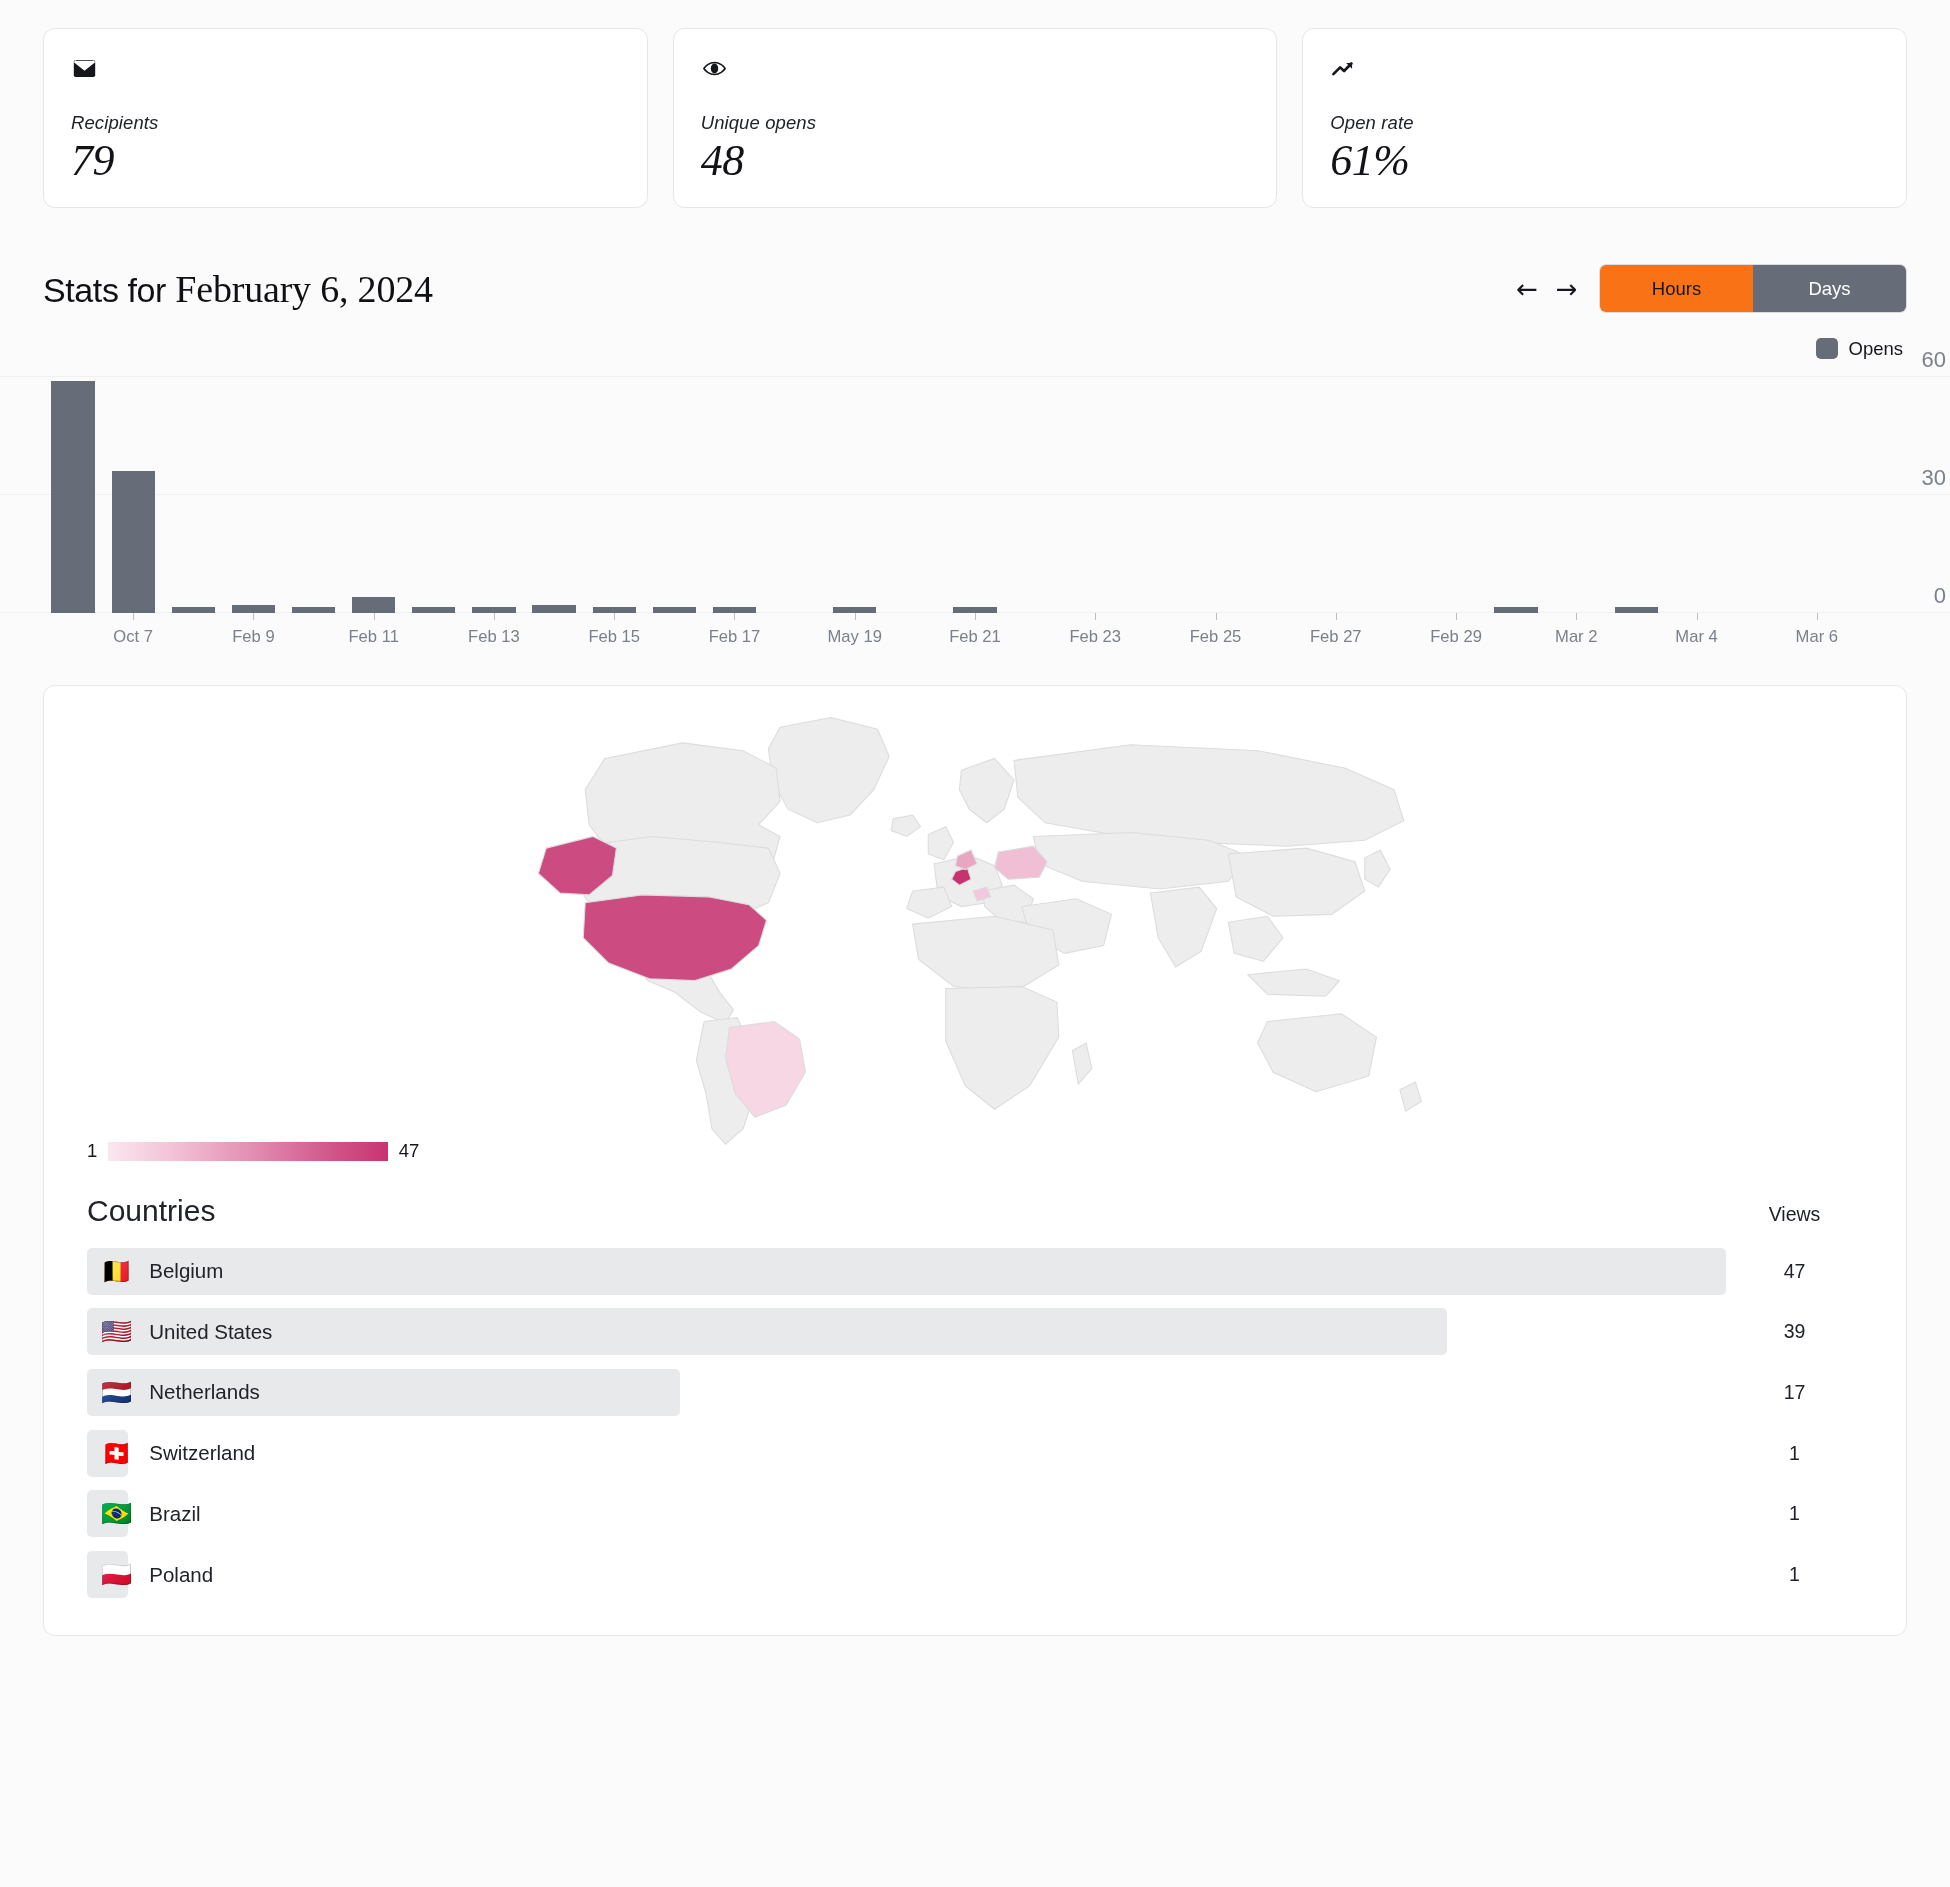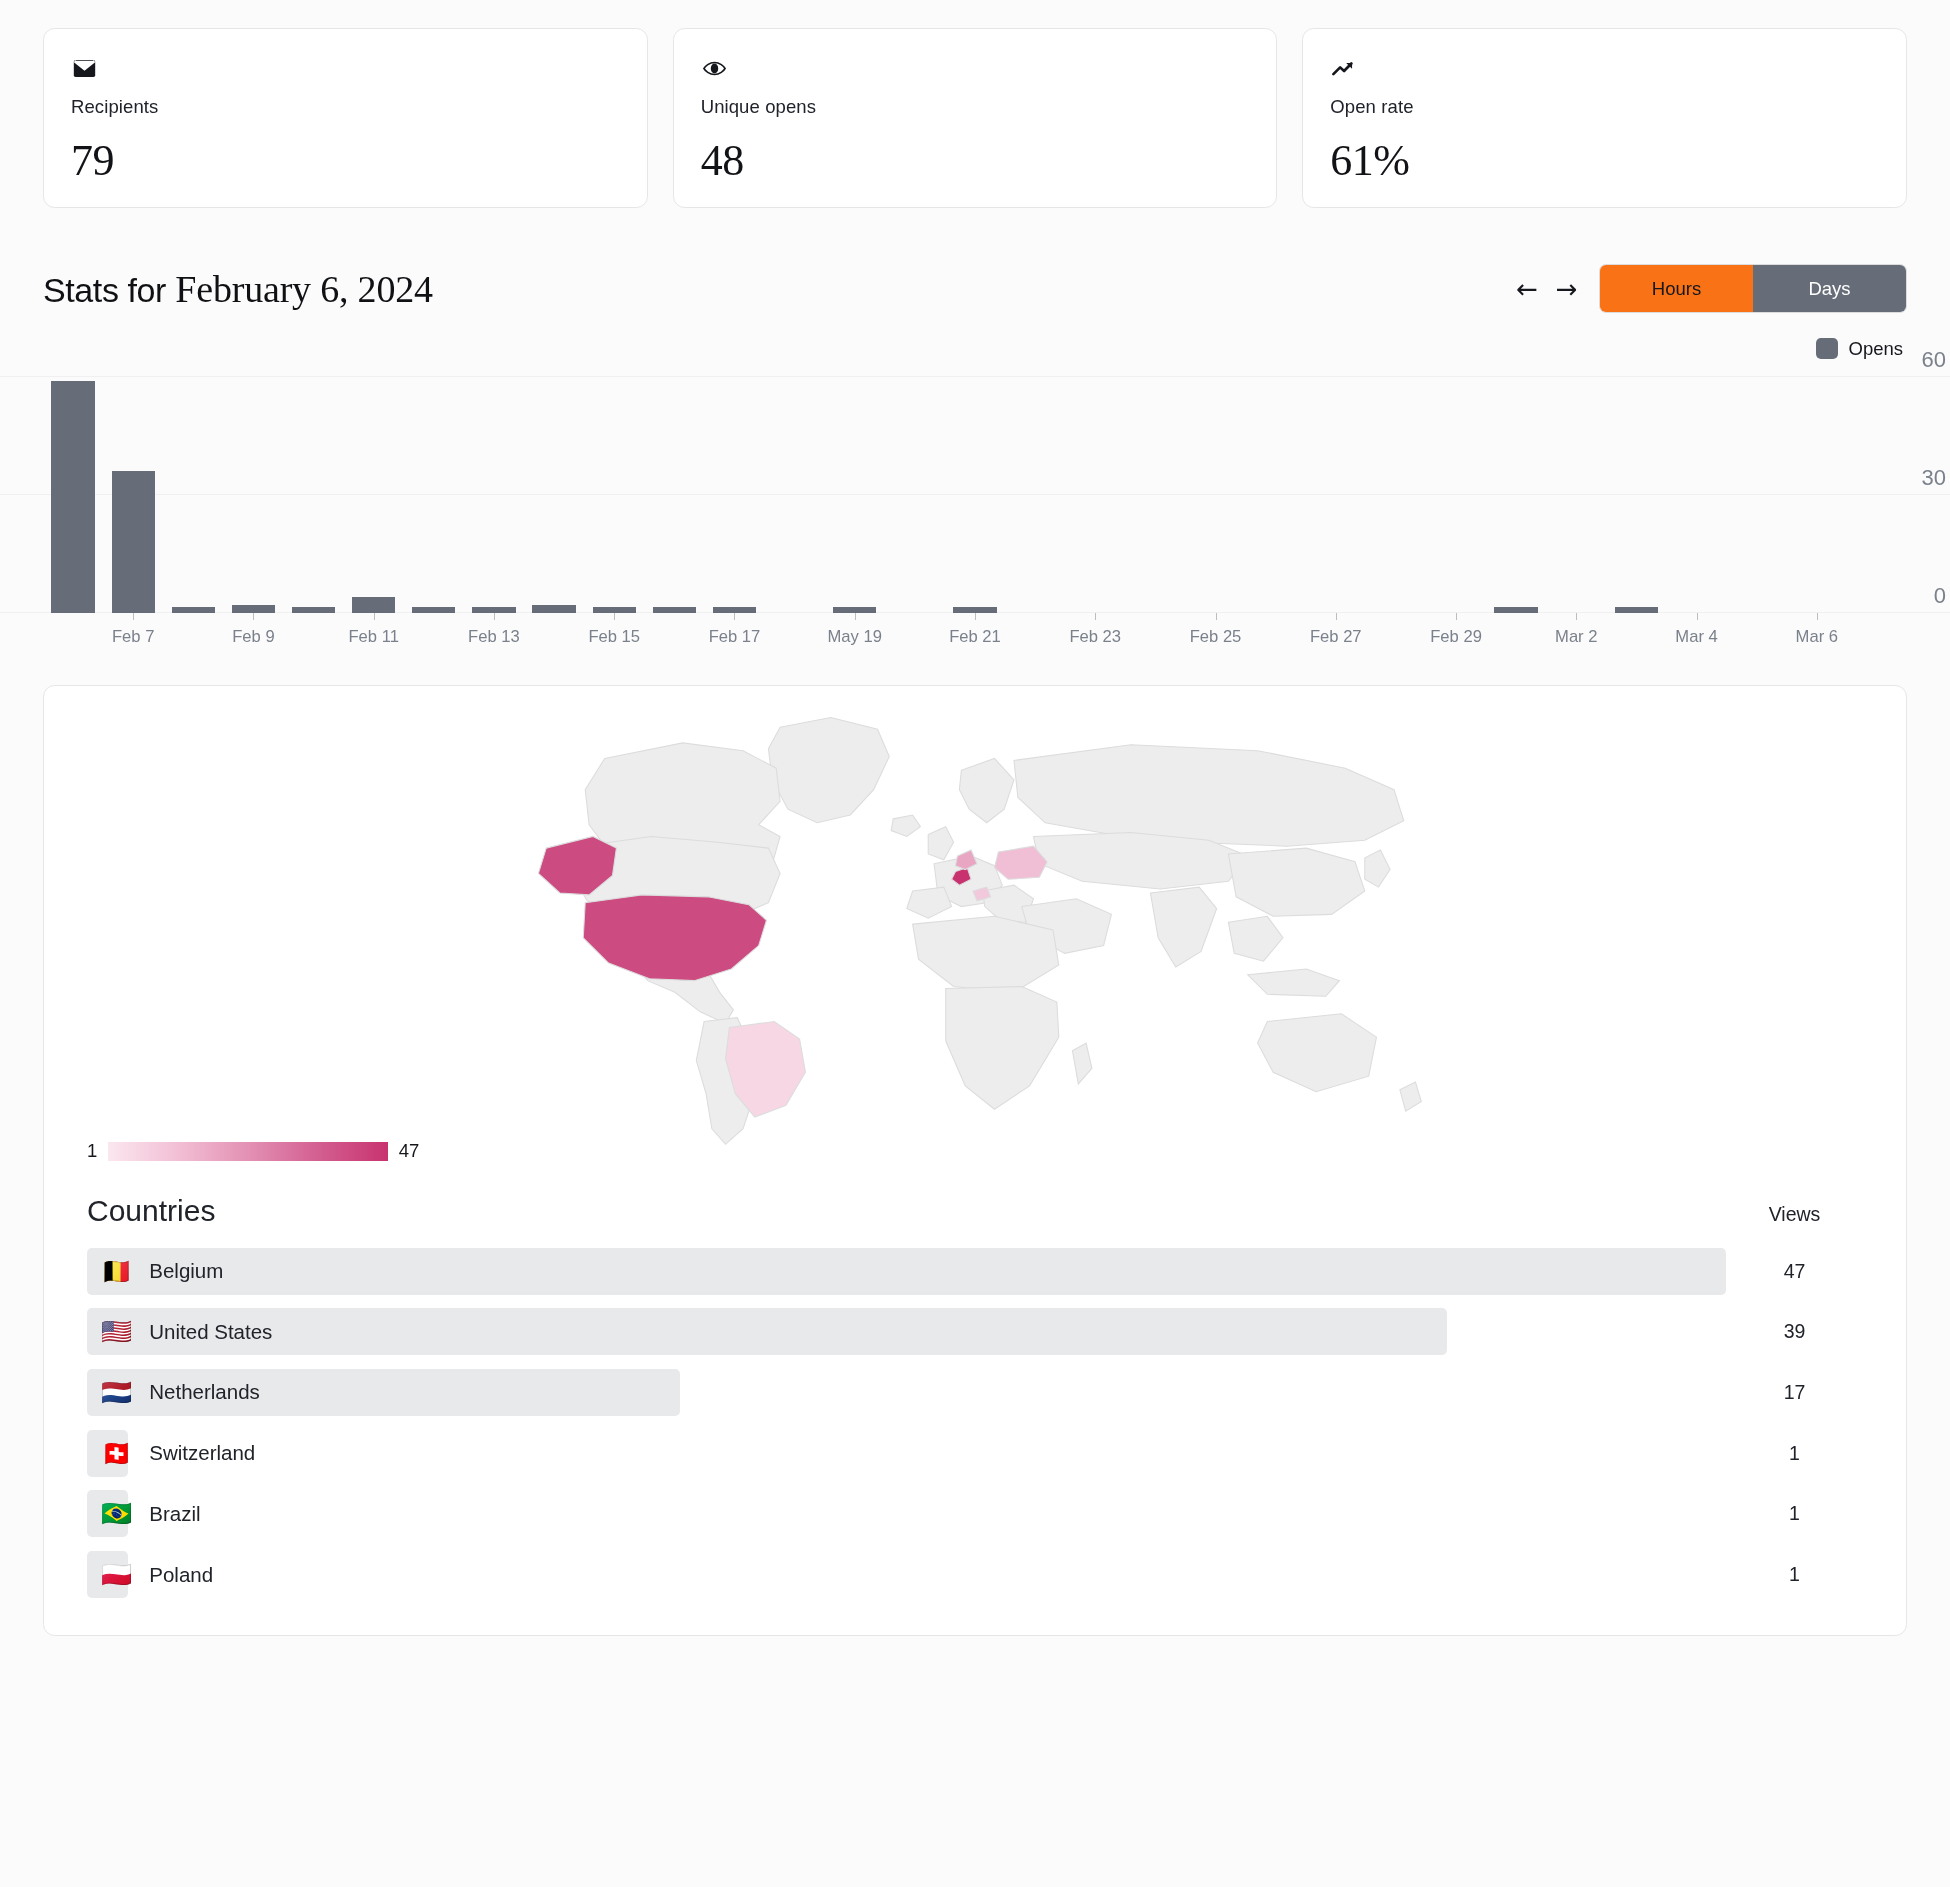--- a/index.html
+++ b/index.html
@@ -39,21 +39,21 @@
     display: flex;
     flex-direction: column;
     justify-content: space-between;
   }
   .stat-icon {
     width: 29px; height: 29px;
     display: flex; align-items: center; justify-content: flex-start;
     color: #15171c;
   }
   .stat-icon svg { display: block; }
-  .stat-body { display: flex; flex-direction: column; gap: 18px; }
+  .stat-body { display: flex; flex-direction: column; gap: 2px; font-style: italic; }
   .stat-label {
     font-size: 18.5px;
     color: #20232a;
     font-weight: 400;
     letter-spacing: 0.1px;
   }
   .stat-value {
     font-family: "Liberation Serif", serif;
     font-size: 44px;
     font-weight: 400;
@@ -400,21 +400,21 @@
           <div class="bar-slot" title="Mar 6: 0">
             <div class="bar" style="height: 0px;"></div>
           </div>
           <div class="bar-slot" title="Mar 7: 0">
             <div class="bar" style="height: 0px;"></div>
           </div>
         </div>
     </div>
     <div class="x-labels" id="xlabels">
         <div class="x-tickmark" style="left: 4.83871%;"></div>
-        <div class="x-label" style="left: 4.83871%;">Feb 7</div>
+        <div class="x-label" style="left: 4.83871%;">Oct 7</div>
         <div class="x-tickmark" style="left: 11.2903%;"></div>
         <div class="x-label" style="left: 11.2903%;">Feb 9</div>
         <div class="x-tickmark" style="left: 17.7419%;"></div>
         <div class="x-label" style="left: 17.7419%;">Feb 11</div>
         <div class="x-tickmark" style="left: 24.1935%;"></div>
         <div class="x-label" style="left: 24.1935%;">Feb 13</div>
         <div class="x-tickmark" style="left: 30.6452%;"></div>
         <div class="x-label" style="left: 30.6452%;">Feb 15</div>
         <div class="x-tickmark" style="left: 37.0968%;"></div>
         <div class="x-label" style="left: 37.0968%;">Feb 17</div>

